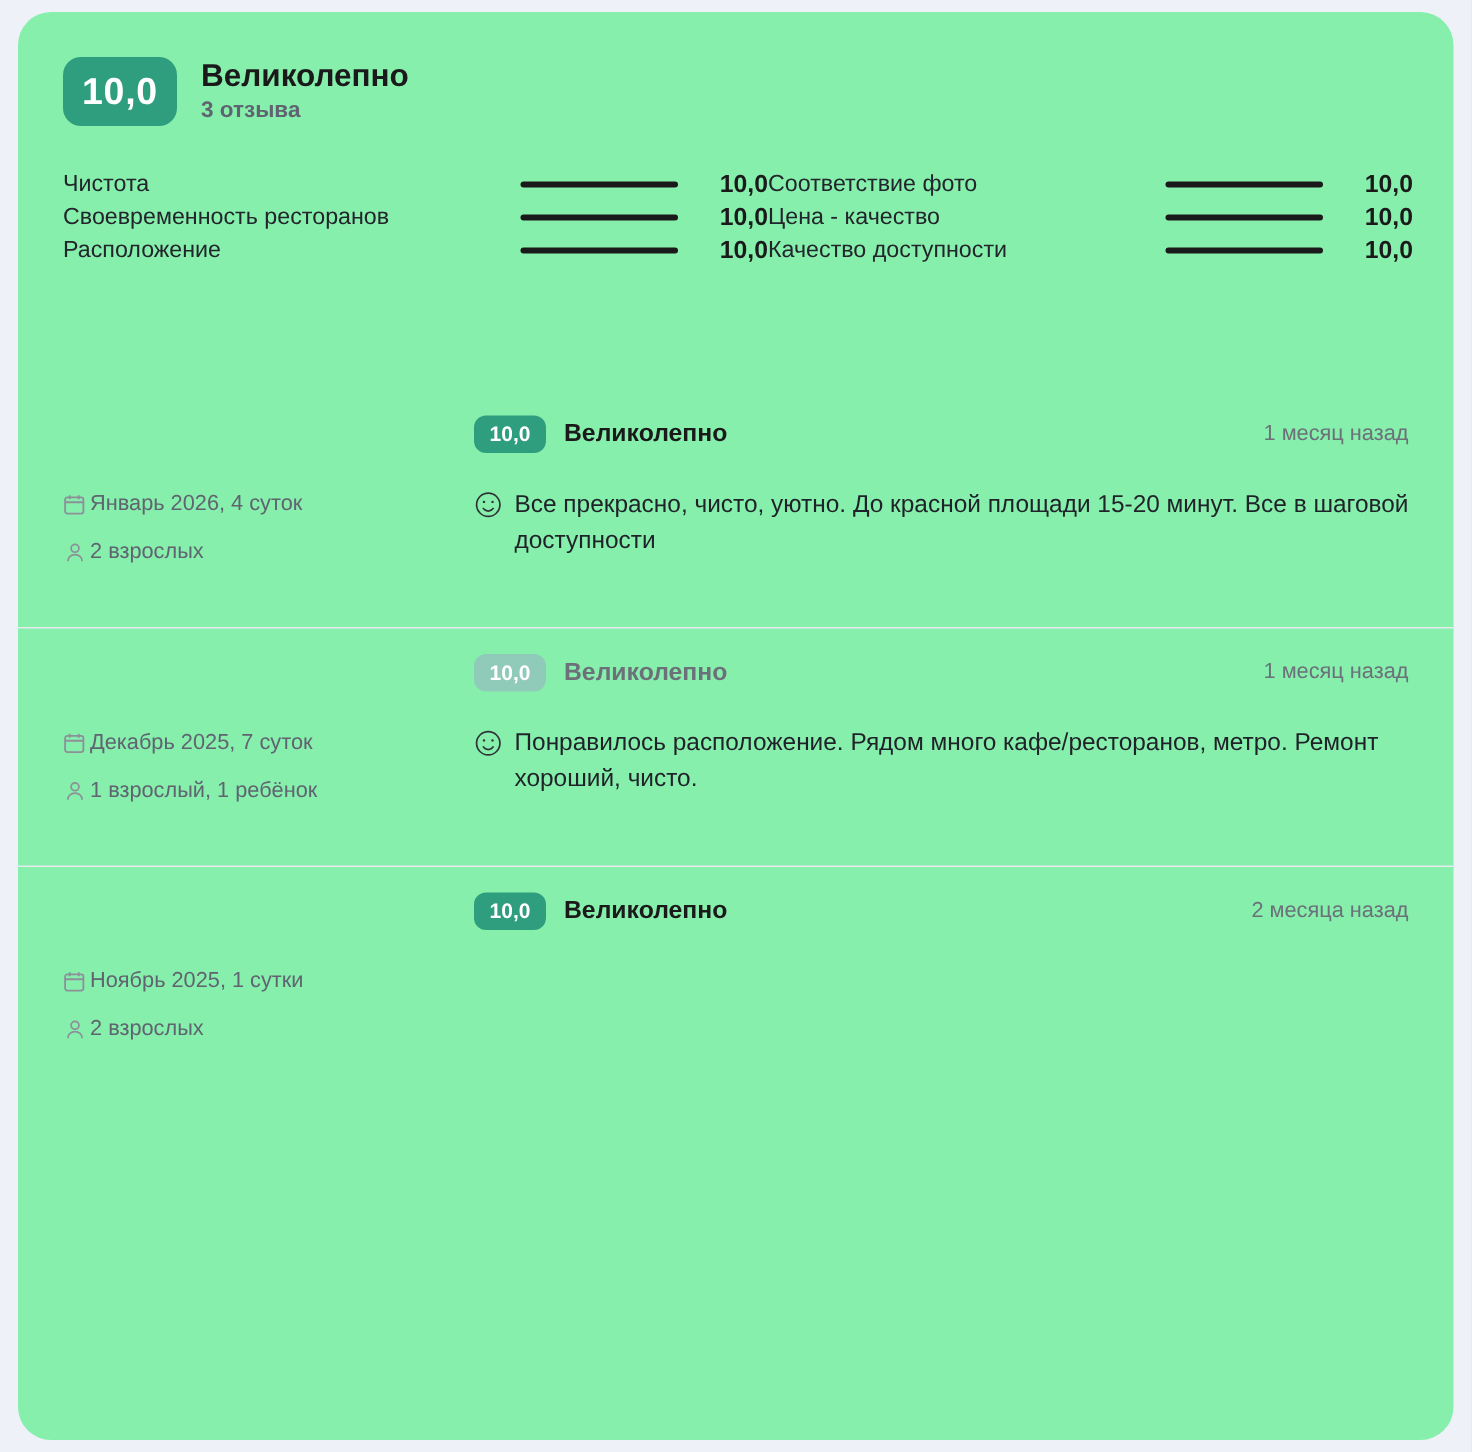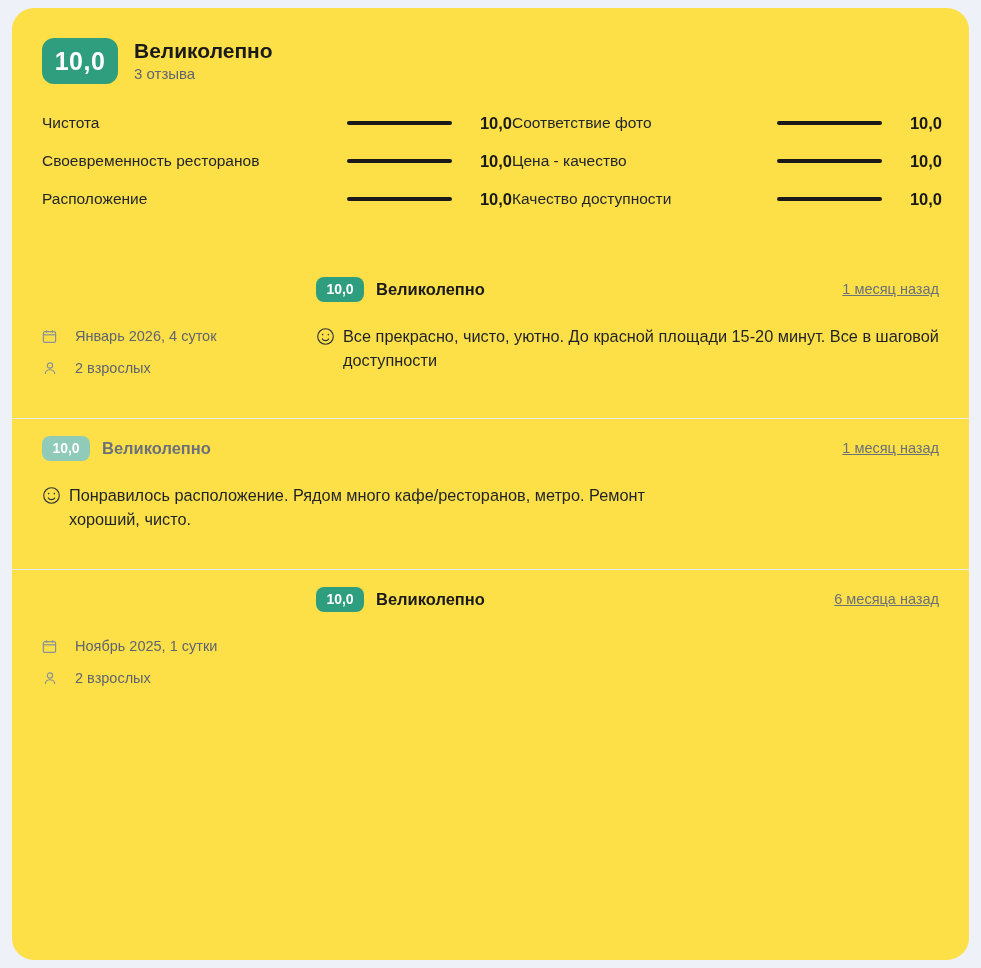--- a/index.html
+++ b/index.html
@@ -14,21 +14,21 @@
     height: 968px;
     background: #eef1f7;
     overflow: hidden;
   }
   .card {
     position: absolute;
     left: 12px;
     top: 8px;
     width: 957px;
     height: 952px;
-    background: #fde047;
+    background: #86efac;
     border-radius: 22px;
     box-sizing: border-box;
     overflow: hidden;
   }
 
   
   .summary-head {
     position: absolute;
     left: 30px;
     top: 30px;
@@ -53,31 +53,31 @@
   .summary-title {
     font-size: 21px;
     font-weight: bold;
     color: #1a1a1a;
     line-height: 1.1;
   }
   .summary-count {
     font-size: 15px;
     color: #5f6470;
     line-height: 1.1;
+    font-weight: bold;
   }
 
   
   .criteria {
     position: absolute;
     left: 30px;
     top: 104px;
     width: 900px;
     display: grid;
     grid-template-columns: 470px 430px;
-    row-gap: 16px;
   }
   .crit {
     display: flex;
     align-items: center;
     height: 22px;
   }
   .crit-label {
     font-size: 15.5px;
     color: #22252b;
     white-space: nowrap;
@@ -126,21 +126,21 @@
     box-sizing: border-box;
   }
   .meta {
     width: 274px;
     flex: none;
     padding-top: 52px;
   }
   .meta-line {
     display: flex;
     align-items: center;
-    gap: 18px;
+    gap: 3px;
     color: #5f6470;
     font-size: 14.5px;
     margin-bottom: 16px;
   }
   .meta-icon {
     width: 15px;
     height: 16px;
     flex: none;
     color: #8b9099;
     display: inline-flex;
@@ -173,21 +173,20 @@
     font-size: 16.5px;
     font-weight: bold;
     color: #1a1a1a;
   }
   .verdict.faded { color: #6c7079; }
   .ago {
     margin-left: auto;
     font-size: 14.5px;
     color: #6b7079;
     white-space: nowrap;
-    text-decoration: underline;
   }
   .text-row {
     display: flex;
     gap: 8px;
     margin-top: 22px;
   }
   .smiley {
     width: 19px;
     height: 19px;
     flex: none;
@@ -310,20 +309,42 @@
                 </svg>
               </span>
               <span class="review-text">Все прекрасно, чисто, уютно. До красной площади 15-20 минут. Все в шаговой доступности</span>
             </div>
           </div>
         </div>
       </div>
 
       <div class="review">
         <div class="review-inner">
+          <div class="meta">
+            <div class="meta-line">
+              <span class="meta-icon">
+                <svg viewBox="0 0 16 16" width="15" height="15" fill="none" stroke="currentColor" stroke-width="1.3">
+                  <rect x="1.5" y="2.8" width="13" height="11.5" rx="1.6"></rect>
+                  <line x1="1.5" y1="6.2" x2="14.5" y2="6.2"></line>
+                  <line x1="4.8" y1="1.3" x2="4.8" y2="4"></line>
+                  <line x1="11.2" y1="1.3" x2="11.2" y2="4"></line>
+                </svg>
+              </span>
+              <span>Декабрь 2025, 7 суток</span>
+            </div>
+            <div class="meta-line">
+              <span class="meta-icon">
+                <svg viewBox="0 0 16 16" width="14" height="15" fill="none" stroke="currentColor" stroke-width="1.3">
+                  <circle cx="8" cy="4.6" r="3"></circle>
+                  <path d="M2.6 14.4c0-3 2.4-5 5.4-5s5.4 2 5.4 5"></path>
+                </svg>
+              </span>
+              <span>1 взрослый, 1 ребёнок</span>
+            </div>
+          </div>
           <div class="body">
             <div class="body-head">
               <span class="pill faded">10,0</span>
               <span class="verdict faded">Великолепно</span>
               <span class="ago">1 месяц назад</span>
             </div>
             <div class="text-row">
               <span class="smiley">
                 <svg viewBox="0 0 20 20" width="19" height="19" fill="none" stroke="currentColor" stroke-width="1.2">
                   <circle cx="10" cy="10" r="8.2"></circle>
@@ -359,21 +380,21 @@
                   <path d="M2.6 14.4c0-3 2.4-5 5.4-5s5.4 2 5.4 5"></path>
                 </svg>
               </span>
               <span>2 взрослых</span>
             </div>
           </div>
           <div class="body">
             <div class="body-head">
               <span class="pill">10,0</span>
               <span class="verdict">Великолепно</span>
-              <span class="ago">6 месяца назад</span>
+              <span class="ago">2 месяца назад</span>
             </div>
           </div>
         </div>
       </div>
 
     </div>
   </div>
 </div>
 
 </body></html>

